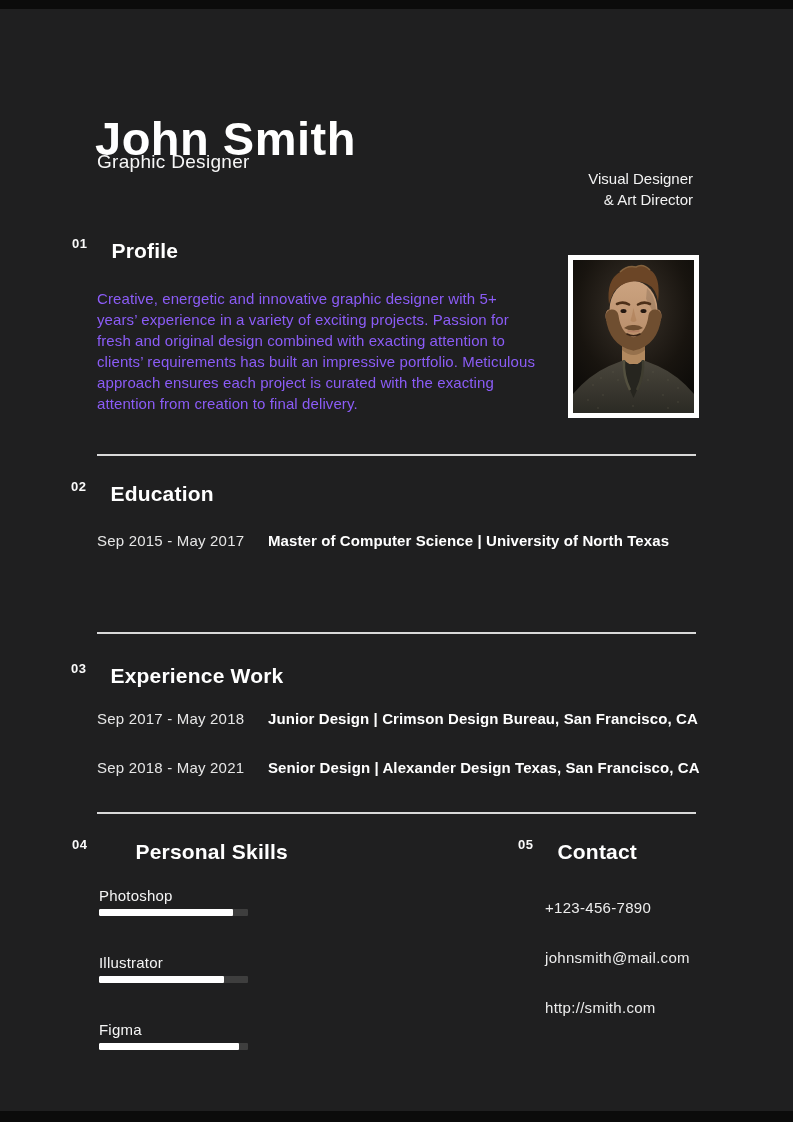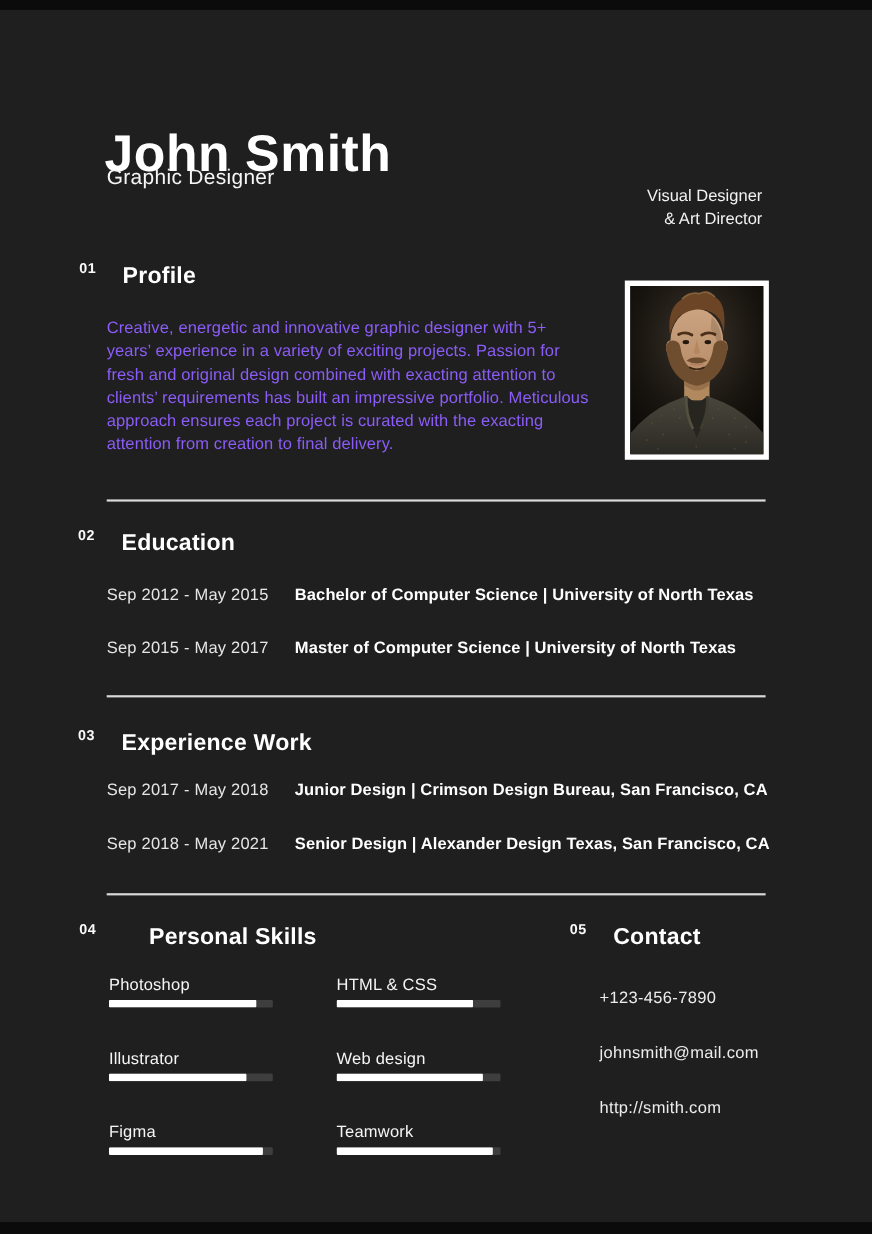--- a/index.html
+++ b/index.html
@@ -145,24 +145,20 @@
   </div>
 
   <div class="abs divider d1"></div>
 
   <div class="abs sec-head edu-head">
     <span class="sec-num">02</span>
     <span class="sec-title">Education</span>
   </div>
   <div class="abs rows edu-rows">
     <div class="data-row">
-      <span class="row-dates">Sep 2012 - May 2015</span>
-      <span class="row-detail">Bachelor of Computer Science | University of North Texas</span>
-    </div>
-    <div class="data-row">
       <span class="row-dates">Sep 2015 - May 2017</span>
       <span class="row-detail">Master of Computer Science | University of North Texas</span>
     </div>
   </div>
 
   <div class="abs divider d2"></div>
 
   <div class="abs sec-head exp-head">
     <span class="sec-num">03</span>
     <span class="sec-title">Experience Work</span>
@@ -197,40 +193,20 @@
           <div class="bar-fill" style="width: 84%;"></div>
         </div>
     </div>
     <div class="skill">
       <div class="skill-label">Figma</div>
       <div class="bar-track">
           <div class="bar-fill" style="width: 94%;"></div>
         </div>
     </div>
   </div>
-  <div class="abs skills-col right">
-    <div class="skill">
-      <div class="skill-label">HTML &amp; CSS</div>
-      <div class="bar-track">
-          <div class="bar-fill" style="width: 83%;"></div>
-        </div>
-    </div>
-    <div class="skill">
-      <div class="skill-label">Web design</div>
-      <div class="bar-track">
-          <div class="bar-fill" style="width: 89%;"></div>
-        </div>
-    </div>
-    <div class="skill">
-      <div class="skill-label">Teamwork</div>
-      <div class="bar-track">
-          <div class="bar-fill" style="width: 95%;"></div>
-        </div>
-    </div>
-  </div>
 
   <div class="abs sec-head contact-head">
     <span class="sec-num">05</span>
     <span class="sec-title">Contact</span>
   </div>
   <div class="abs contact-items">
     <div class="contact-item">+123-456-7890</div>
     <div class="contact-item">johnsmith@mail.com</div>
     <div class="contact-item">http://smith.com</div>
   </div>

